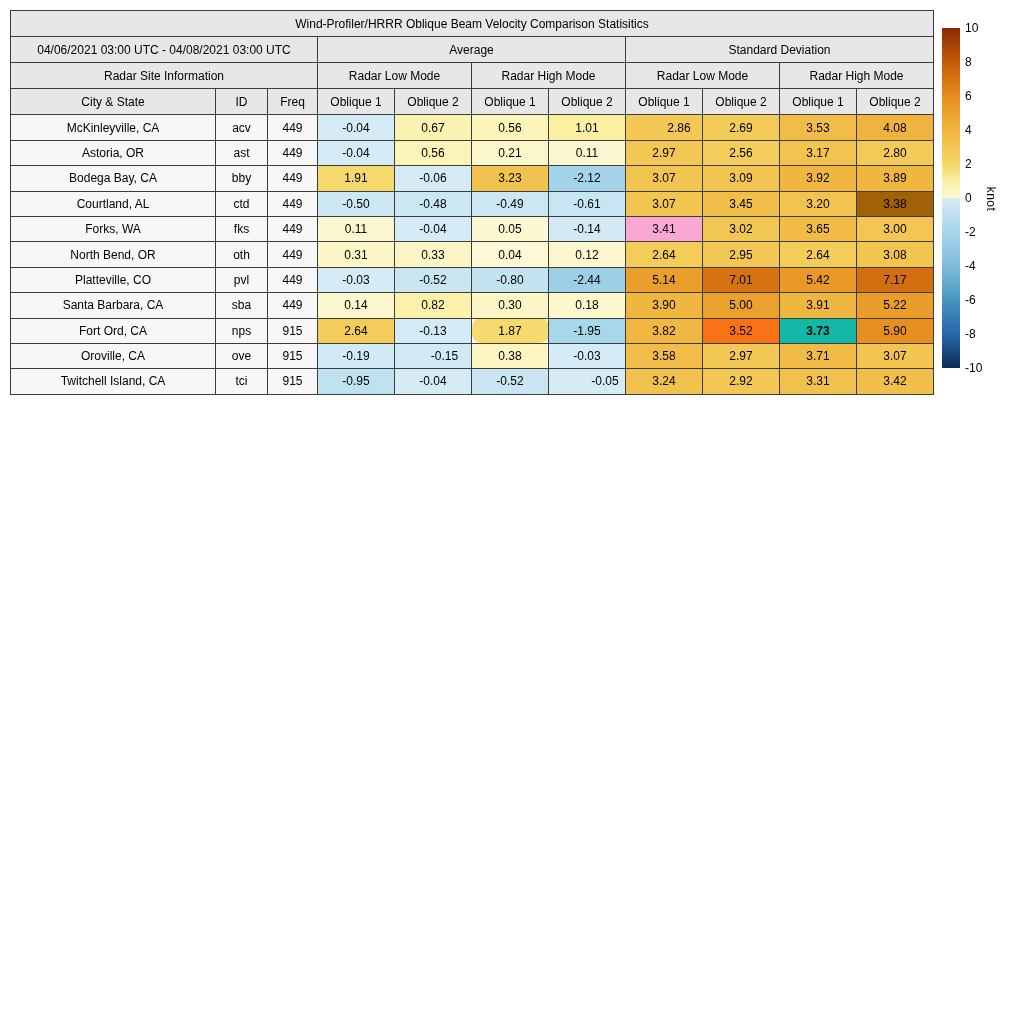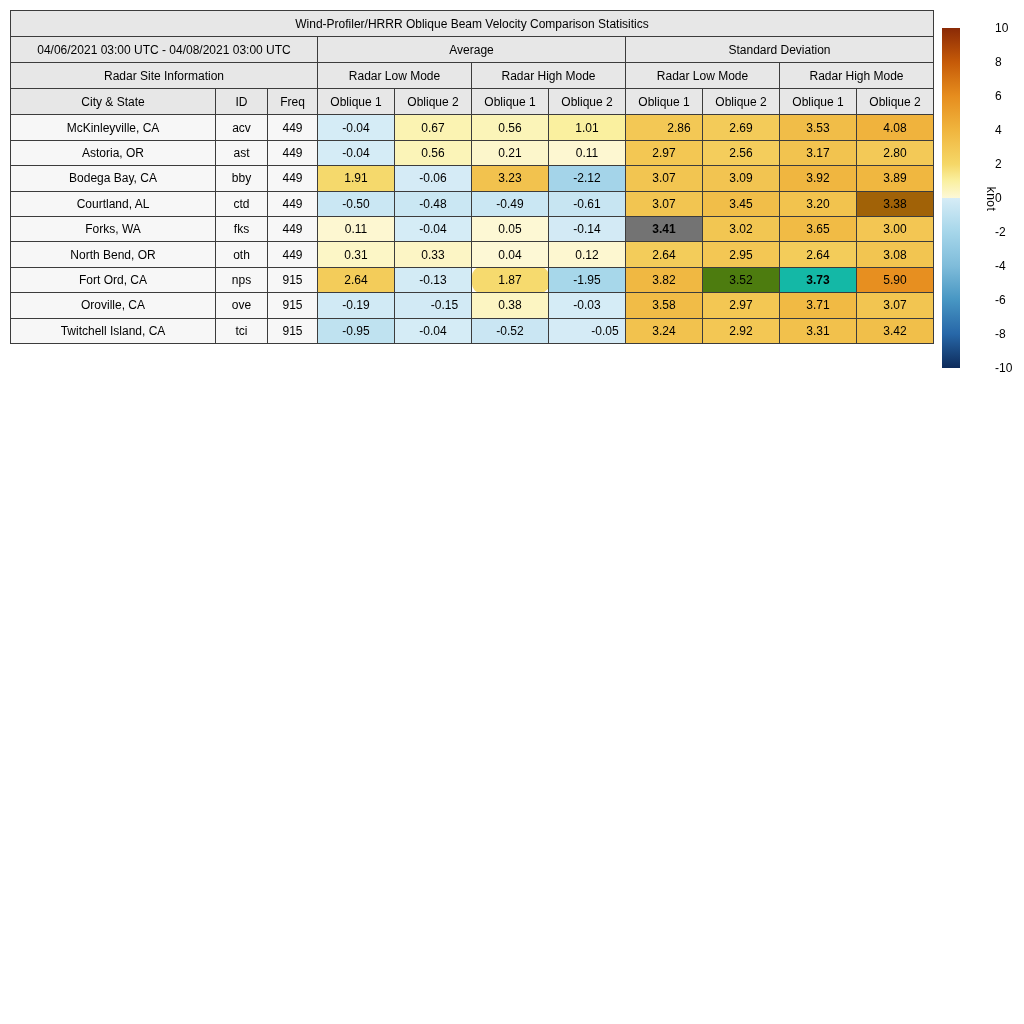--- a/index.html
+++ b/index.html
@@ -16,21 +16,21 @@
     vertical-align:middle;
     padding:0;
     white-space:nowrap;
     overflow:hidden;
   }
   table.cmp thead th{background:#e7e7e7;height:25.1px;}
   table.cmp tbody td{height:24.4px;}
   table.cmp tbody td.info{background:#f7f7f7;}
 
   .cbar{position:absolute;left:942px;top:28px;width:18px;height:340px;}
-  .cbtick{position:absolute;left:995px;transform:translateY(-50%);font-size:12px;color:#000;}
+  .cbtick{position:absolute;left:965px;transform:translateY(-50%);font-size:12px;color:#000;}
   .cblabel{
     position:absolute;left:984px;top:199px;transform:translateY(-50%);
     writing-mode:vertical-rl;font-size:12px;color:#000;letter-spacing:0.5px;
   }
 </style>
 </head>
 <body>
 
 <div class="fig">
 
@@ -132,48 +132,74 @@
           <td style="background: #a16207;">3.38</td>
         </tr>
         <tr>
           <td class="info">Forks, WA</td>
           <td class="info">fks</td>
           <td class="info">449</td>
           <td style="background: rgb(253, 247, 209);">0.11</td>
           <td style="background: rgb(213, 236, 246);">-0.04</td>
           <td style="background: rgb(253, 248, 212); text-align: center;">0.05</td>
           <td style="background: rgb(211, 234, 245);">-0.14</td>
-          <td style="background: #737373; font-weight: bold;">3.41</td>
+          <td style="background: #f9a8d4;">3.41</td>
           <td style="background: rgb(242, 198, 82);">3.02</td>
           <td style="background: rgb(241, 187, 69);">3.65</td>
           <td style="background: rgb(243, 198, 83);">3.00</td>
         </tr>
         <tr>
           <td class="info">North Bend, OR</td>
           <td class="info">oth</td>
           <td class="info">449</td>
           <td style="background: rgb(252, 246, 198);">0.31</td>
           <td style="background: rgb(252, 245, 197);">0.33</td>
           <td style="background: rgb(253, 248, 213);">0.04</td>
           <td style="background: rgb(253, 247, 208);">0.12</td>
           <td style="background: rgb(243, 204, 90);">2.64</td>
           <td style="background: rgb(243, 199, 84);">2.95</td>
           <td style="background: rgb(243, 204, 90);">2.64</td>
           <td style="background: rgb(242, 197, 81);">3.08</td>
         </tr>
         <tr>
+          <td class="info">Platteville, CO</td>
+          <td class="info">pvl</td>
+          <td class="info">449</td>
+          <td style="background: rgb(213, 236, 246);">-0.03</td>
+          <td style="background: rgb(202, 230, 243);">-0.52</td>
+          <td style="background: rgb(195, 227, 241);">-0.80</td>
+          <td style="background: rgb(157, 208, 230);">-2.44</td>
+          <td style="background: rgb(234, 158, 44);">5.14</td>
+          <td style="background: rgb(213, 115, 19);">7.01</td>
+          <td style="background: rgb(233, 153, 39);">5.42</td>
+          <td style="background: rgb(211, 111, 17);">7.17</td>
+        </tr>
+        <tr>
+          <td class="info">Santa Barbara, CA</td>
+          <td class="info">sba</td>
+          <td class="info">449</td>
+          <td style="background: rgb(253, 247, 207);">0.14</td>
+          <td style="background: rgb(251, 241, 170);">0.82</td>
+          <td style="background: rgb(252, 246, 199);">0.30</td>
+          <td style="background: rgb(252, 247, 205);">0.18</td>
+          <td style="background: rgb(240, 183, 64);">3.90</td>
+          <td style="background: rgb(235, 161, 46);">5.00</td>
+          <td style="background: rgb(240, 183, 64);">3.91</td>
+          <td style="background: rgb(234, 157, 42);">5.22</td>
+        </tr>
+        <tr>
           <td class="info">Fort Ord, CA</td>
           <td class="info">nps</td>
           <td class="info">915</td>
           <td style="background: rgb(243, 204, 90);">2.64</td>
           <td style="background: rgb(211, 235, 245);">-0.13</td>
           <td style="background: rgb(246, 218, 110); border-radius: 9px;">1.87</td>
           <td style="background: rgb(167, 215, 234);">-1.95</td>
           <td style="background: rgb(240, 184, 66);">3.82</td>
-          <td style="background: #4d7c0f; margin-left: 16px;">3.52</td>
+          <td style="background: #f97316; margin-left: 16px;">3.52</td>
           <td style="background: #14b8a6; font-weight: bold;">3.73</td>
           <td style="background: rgb(231, 143, 32);">5.90</td>
         </tr>
         <tr>
           <td class="info">Oroville, CA</td>
           <td class="info">ove</td>
           <td class="info">915</td>
           <td style="background: rgb(209, 234, 245);">-0.19</td>
           <td style="background: rgb(210, 234, 245); padding-left: 23px;">-0.15</td>
           <td style="background: rgb(252, 245, 194);">0.38</td>

